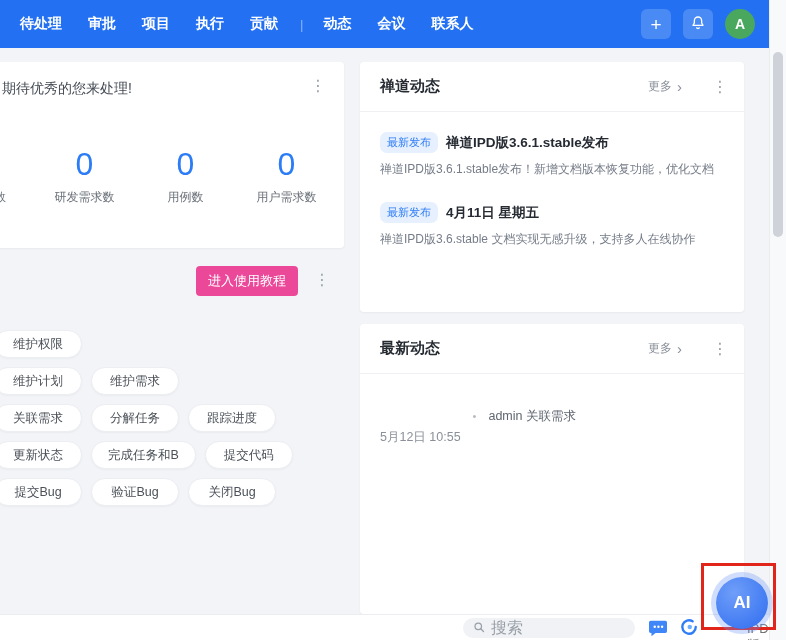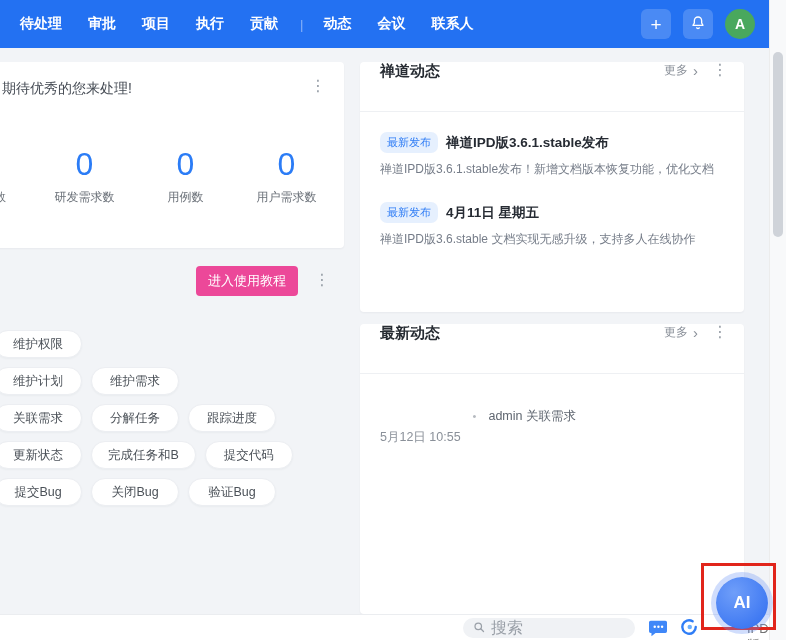--- a/index.html
+++ b/index.html
@@ -40,21 +40,21 @@
   .tutorial-kebab { position:absolute; left:314px; top:12px; }
   .tag-row { position:absolute; left:-6px; display:flex; gap:9px; }
   .row-0 { top:70px; } .row-1 { top:107px; } .row-2 { top:144px; } .row-3 { top:181px; } .row-4 { top:218px; }
   .pill { height:28px; min-width:88px; display:inline-flex; align-items:center; justify-content:center; padding:0 16px;
           background:#fff; border:1px solid #eceef2; border-radius:15px; font-size:12.5px; color:#4b5158;
           box-shadow:0 1px 2px rgba(30,40,60,.04); cursor:pointer; white-space:nowrap; }
 
   
   .card-news { position:absolute; left:360px; top:62px; width:384px; height:250px; }
   .card-activity { position:absolute; left:360px; top:324px; width:384px; height:290px; }
-  .card-head { height:50px; border-bottom:1px solid #eef0f3; display:flex; align-items:flex-start; padding:0 16px 0 20px; }
+  .card-head { height:50px; border-bottom:1px solid #eef0f3; display:flex; align-items:center; padding:0 16px 0 20px;gap:16px; }
   .card-title { font-size:15px; font-weight:bold; color:#272c33; flex:1; }
   .more-link { display:flex; align-items:center; gap:5px; font-size:12px; color:#8a9099; cursor:pointer; }
   .more-chevron { font-size:15px; line-height:1; }
   .head-kebab { margin-left:14px; }
 
   .news-row { position:absolute; left:20px; right:14px; display:flex; align-items:center; gap:8px; }
   .news-row-0 { top:70px; } .news-row-1 { top:140px; }
   .news-badge { background:#e6f0fe; color:#2e7cf5; font-size:11px; padding:3px 7px; border-radius:7px; white-space:nowrap; }
   .news-title { font-size:13.5px; font-weight:bold; color:#262b33; white-space:nowrap; cursor:pointer; }
   .news-desc { position:absolute; left:20px; width:362px; font-size:12px; color:#767d89;
@@ -161,22 +161,22 @@
       <span class="pill">分解任务</span>
       <span class="pill">跟踪进度</span>
     </div>
     <div class="tag-row row-3">
       <span class="pill">更新状态</span>
       <span class="pill">完成任务和B</span>
       <span class="pill">提交代码</span>
     </div>
     <div class="tag-row row-4">
       <span class="pill">提交Bug</span>
+      <span class="pill">验证Bug</span>
       <span class="pill">关闭Bug</span>
-      <span class="pill">验证Bug</span>
     </div>
   </section>
 
   <section class="card card-news">
     <div class="card-head">
       <div class="card-title">禅道动态</div>
       <div class="more-link">
         <span>更多</span>
         <span class="more-chevron">›</span>
       </div>

